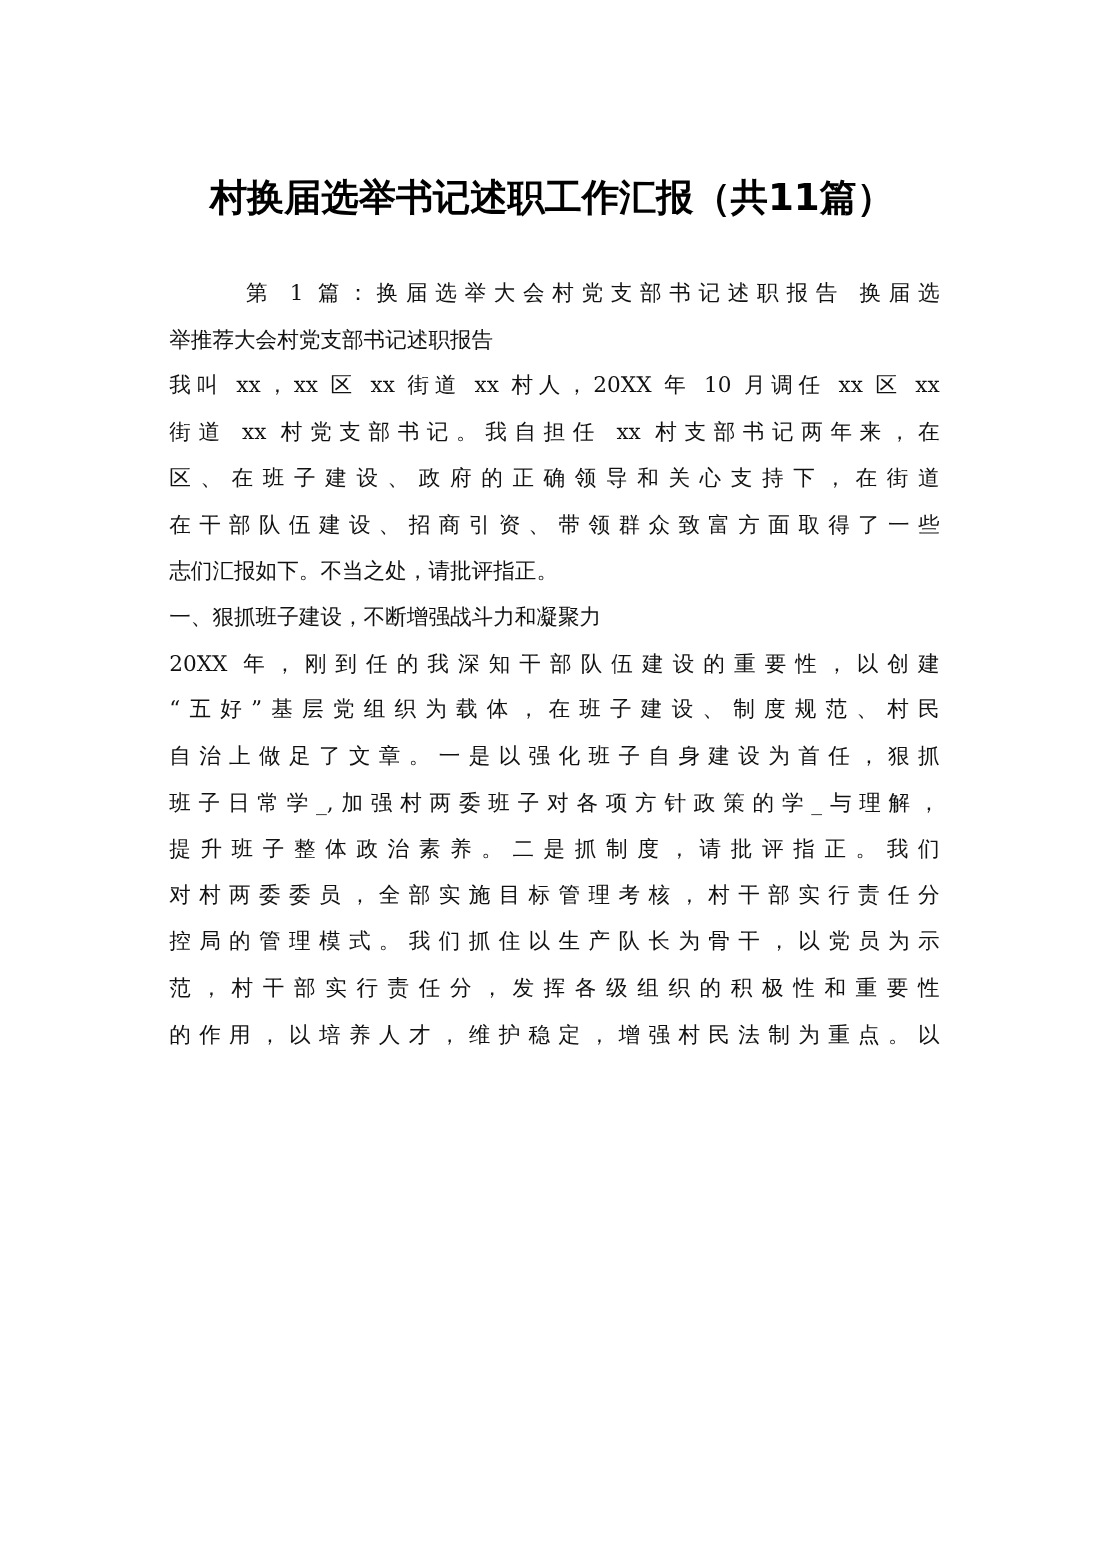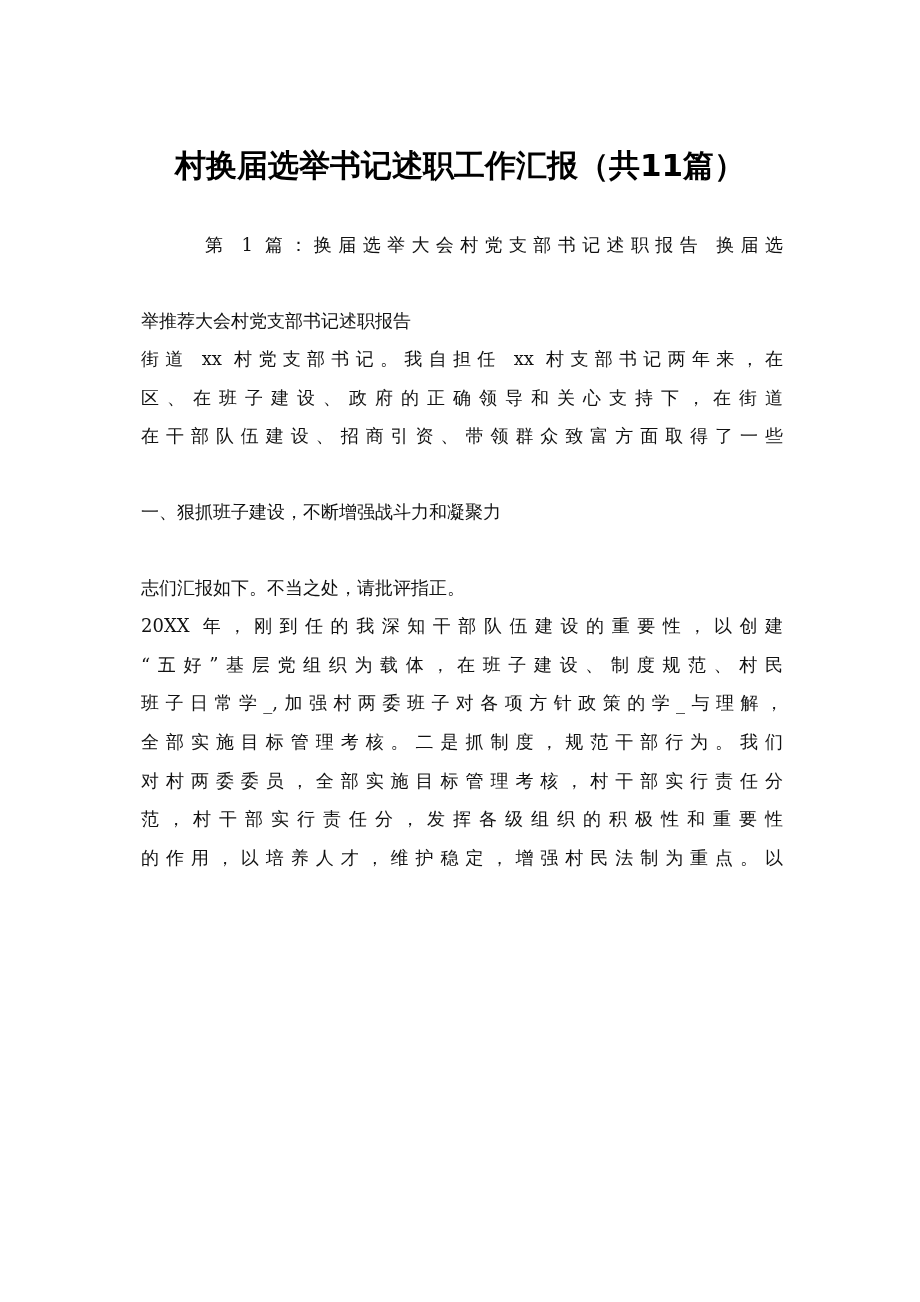--- a/index.html
+++ b/index.html
@@ -9,37 +9,40 @@
     position: absolute; left: 0; top: 140px; width: 920px; text-align: center;
     font-family: "DejaVu Sans", sans-serif; font-weight: bold; font-size: 31px;
     color: #000; letter-spacing: 0px; line-height: 50px;
   }
   .body {
     position: absolute; left: 141px; top: 226px; width: 642px;
     font-family: "DejaVu Serif", serif; font-size: 18px; color: #111;
     line-height: 38.6px;
   }
   .line { display: block; white-space: nowrap; text-align: justify; text-align-last: justify; height: 38.6px; }
-  .line.last { text-align-last: left; margin-top: 37px; }
+  .line.last { text-align-last: left; }
   .indent { padding-left: 64px; }
 </style>
 </head>
 <body>
 
 <div class="page">
   <div class="title">村换届选举书记述职工作汇报（共11篇）</div>
   <div class="body">
     <span class="line indent">第 1 篇：换届选举大会村党支部书记述职报告 换届选</span>
     <span class="line last">举推荐大会村党支部书记述职报告</span>
+    <span class="line">我叫 xx，xx 区 xx 街道 xx 村人，20XX 年 10 月调任 xx 区 xx</span>
     <span class="line">街道 xx 村党支部书记。我自担任 xx 村支部书记两年来，在</span>
     <span class="line">区、在班子建设、政府的正确领导和关心支持下，在街道</span>
     <span class="line">在干部队伍建设、招商引资、带领群众致富方面取得了一些</span>
+    <span class="line last">志们汇报如下。不当之处，请批评指正。</span>
     <span class="line last">一、狠抓班子建设，不断增强战斗力和凝聚力</span>
-    <span class="line last">志们汇报如下。不当之处，请批评指正。</span>
     <span class="line">20XX 年，刚到任的我深知干部队伍建设的重要性，以创建</span>
     <span class="line">“五好”基层党组织为载体，在班子建设、制度规范、村民</span>
+    <span class="line">自治上做足了文章。一是以强化班子自身建设为首任，狠抓</span>
     <span class="line">班子日常学_,加强村两委班子对各项方针政策的学_与理解，</span>
-    <span class="line">全部实施目标管理考核。二是抓制度，规范干部行为。我们</span>
+    <span class="line">提升班子整体政治素养。二是抓制度，请批评指正。我们</span>
     <span class="line">对村两委委员，全部实施目标管理考核，村干部实行责任分</span>
+    <span class="line">控局的管理模式。我们抓住以生产队长为骨干，以党员为示</span>
     <span class="line">范，村干部实行责任分，发挥各级组织的积极性和重要性</span>
     <span class="line">的作用，以培养人才，维护稳定，增强村民法制为重点。以</span>
   </div>
 </div>
 
 </body></html>

